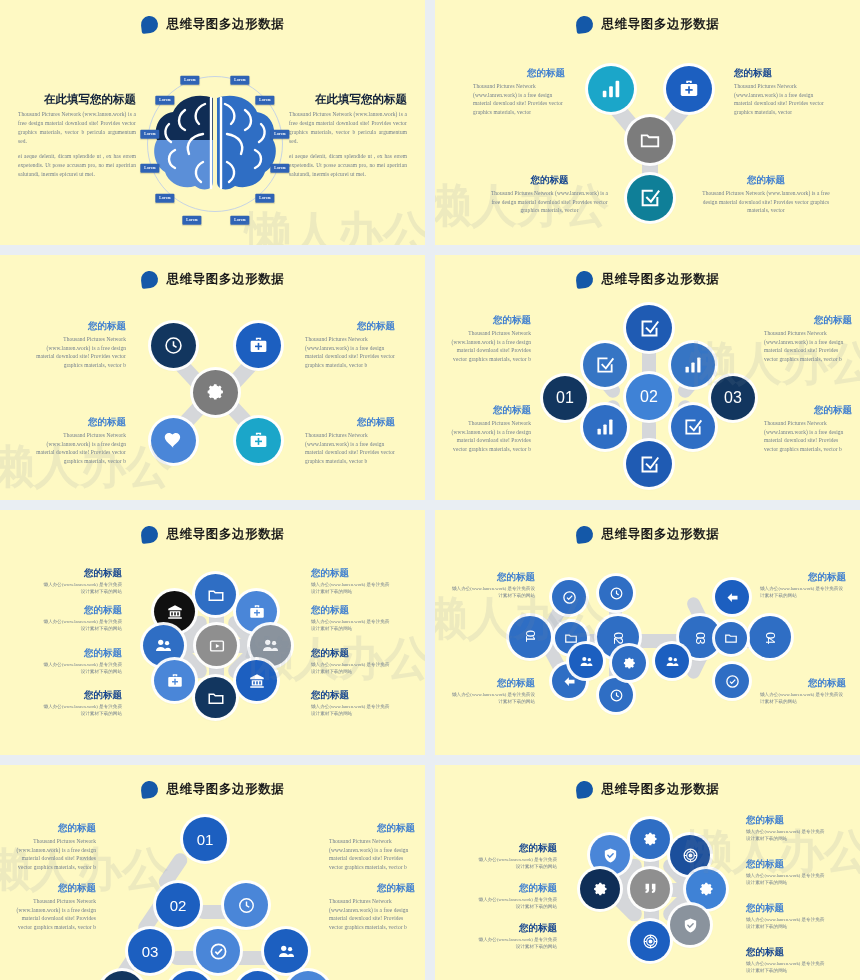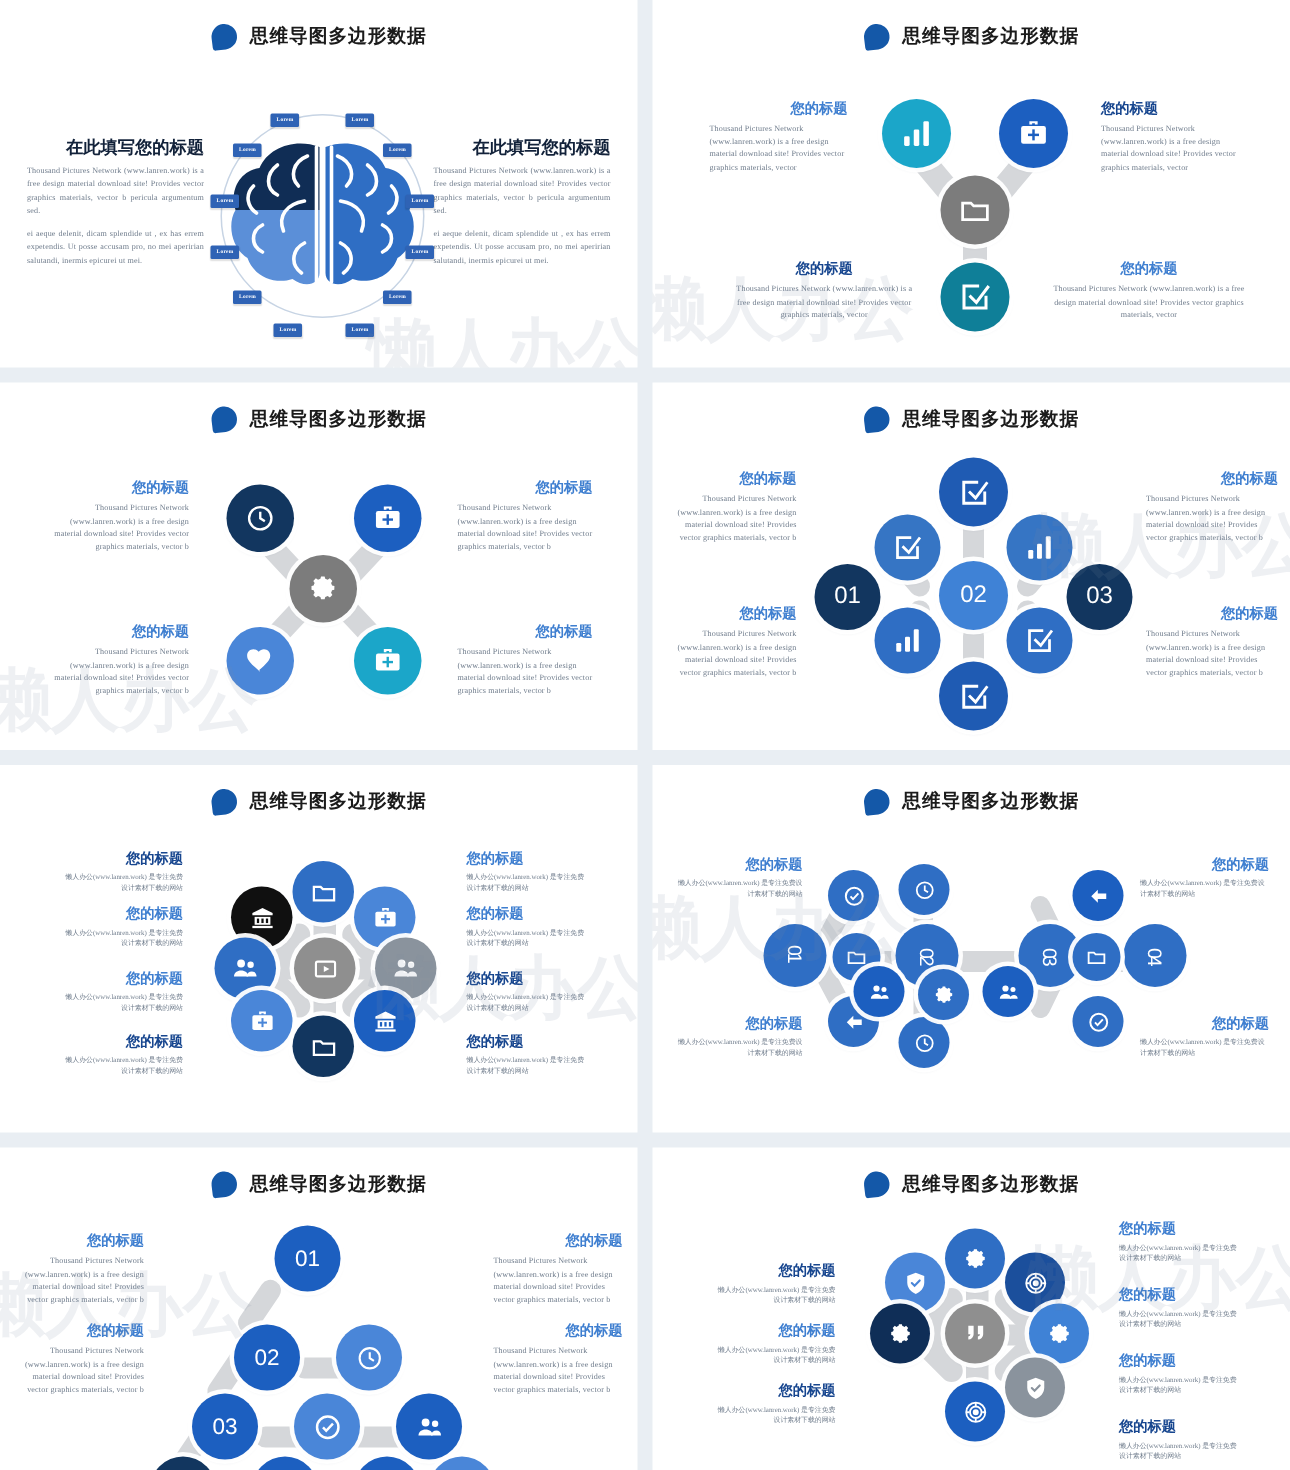--- a/index.html
+++ b/index.html
@@ -11,21 +11,21 @@
   }
   .grid{
     width:860px; height:980px;
     display:grid;
     grid-template-columns:425px 425px;
     grid-template-rows:245px 245px 245px 235px;
     column-gap:10px; row-gap:10px;
     padding:0 0 0 0;
   }
   .slide{
-    background:#ffffff;
+    background:#fef9c3;
     position:relative;
     overflow:hidden;
     text-decoration:underline;
   }
   
   .hdr{
     position:absolute; top:16px; left:0; right:0;
     display:flex; align-items:center; justify-content:center; gap:9px;
   }
   .drop{

